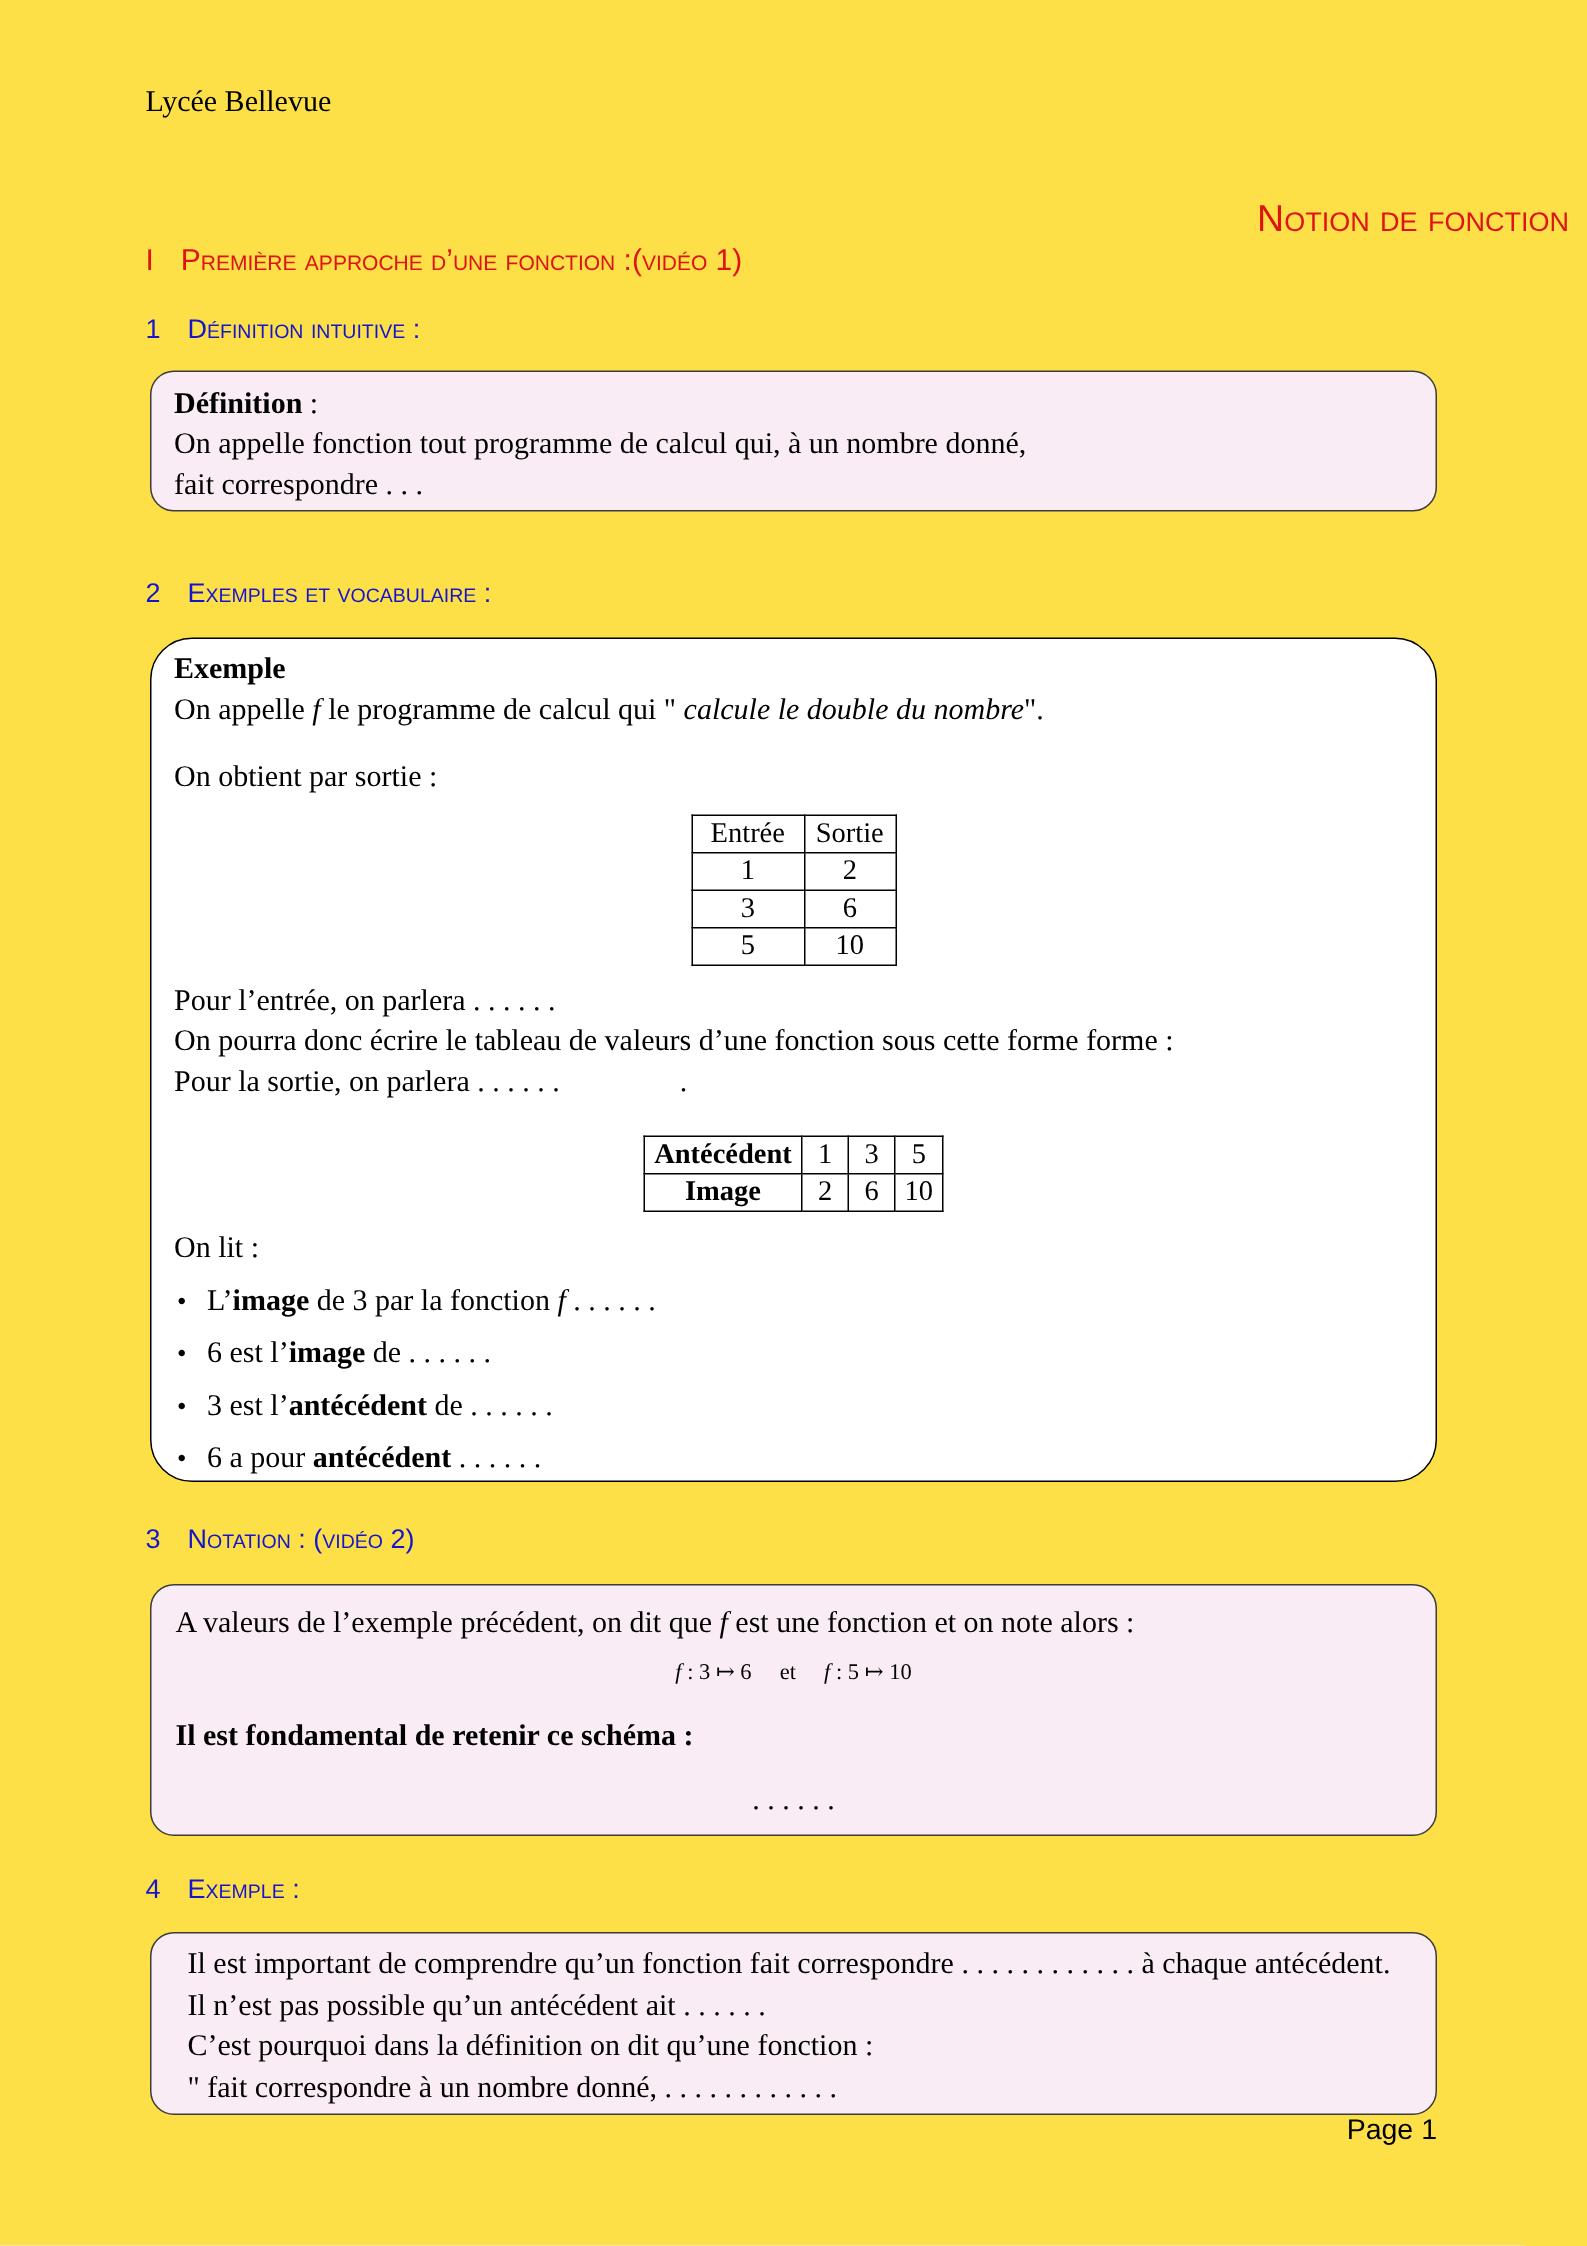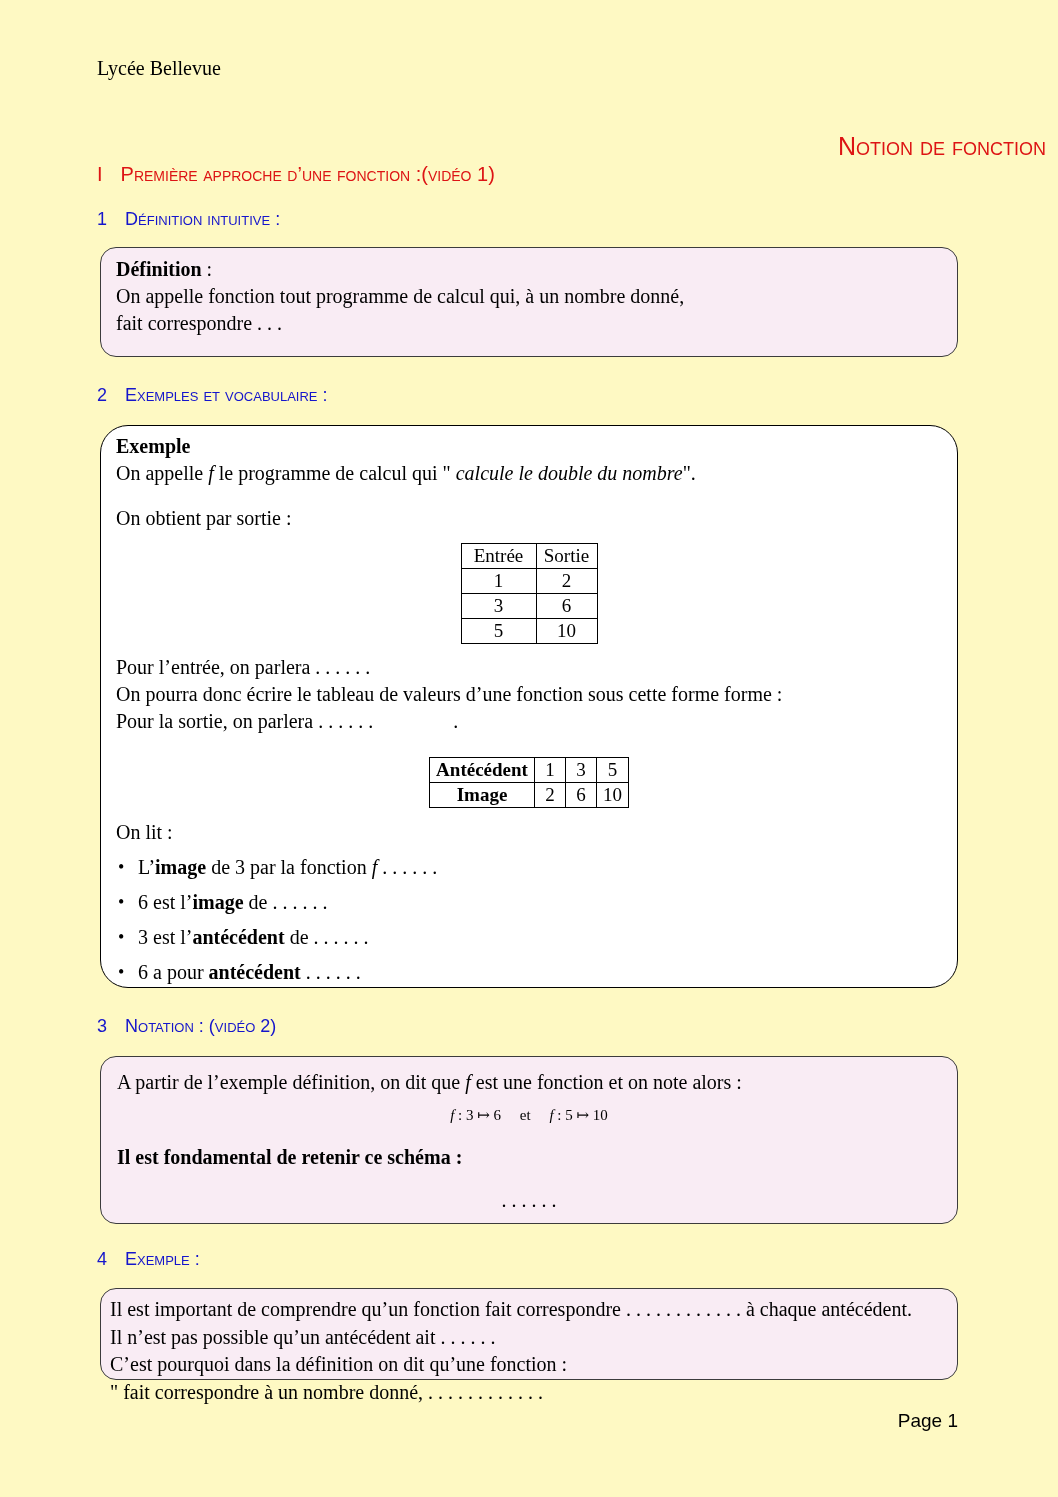--- a/index.html
+++ b/index.html
@@ -1,17 +1,17 @@
 <!DOCTYPE html>
 <html style="--accent_red: #dd1414; --accent_blue: #1515cc; --box_fill: #f9ecf4; --box_border: #3c3c3c;"><head>
 <meta charset="utf-8">
 <style>
   html,body{margin:0;padding:0;background:#e9e9e9;}
   .page{
-    position:relative;width:1058px;height:1497px;background:#fef9c3;
+    position:relative;width:1058px;height:1497px;background:#fde047;
     font-family:"Liberation Serif","DejaVu Serif",serif;
     font-size:20px;color:#000;margin:0 auto;overflow:hidden;
   }
   .b{font-weight:bold;}
   .i{font-style:italic;}
   .prewrap{white-space:pre-wrap;}
   .school{position:absolute;left:97px;top:57px;font-size:20px;}
   .title{
     position:absolute;left:0;right:0;top:120px;text-align:right;
     font-family:"Liberation Sans",sans-serif;font-weight:normal;
@@ -26,24 +26,24 @@
   .sec-red{top:163px;font-size:20px;color:var(--accent_red,#dd1414);}
   .sec-blue{font-size:18px;color:var(--accent_blue,#1515cc);}
   .sub1{top:209px;} .sub2{top:385px;} .sub3{top:1016px;} .sub4{top:1249px;}
   .hnum{display:inline-block;margin-right:18px;}
   .pinkbox{
     position:absolute;left:100px;width:858px;box-sizing:border-box;
     background:var(--box_fill,#f9ecf4);
     border:1.5px solid var(--box_border,#3c3c3c);
     border-radius:16px;
   }
-  .defbox{top:247px;height:110px;padding:8px 15px;}
+  .defbox{top:247px;height:94px;padding:8px 15px;}
   .defbox .line{line-height:27px;}
   .notationbox{top:1056px;height:168px;padding:12px 16px;}
-  .remarkbox{top:1288px;height:92px;padding:7px 9px;}
+  .remarkbox{top:1288px;height:122px;padding:7px 24px;}
   .remarkbox .line{line-height:27.5px;}
   .examplebox{
     position:absolute;left:100px;top:425px;width:858px;height:563px;
     box-sizing:border-box;background:#fff;border:1.5px solid #000;
     border-radius:28px;padding:8px 15px 0 15px;
   }
   .ex-heading{font-weight:bold;line-height:25px;}
   .ex-intro{line-height:25px;margin-top:2px;}
   .ex-obtain{margin-top:20px;line-height:25px;}
   .doc-table{border-collapse:collapse;margin:0 auto;}
@@ -157,21 +157,21 @@
       <li><span class="prewrap"><span>3 est l’</span><span class="b">antécédent</span><span> de . . . . . .</span></span></li>
       <li><span class="prewrap"><span>6 a pour </span><span class="b">antécédent</span><span> . . . . . .</span></span></li>
     </ul>
   </div>
 
   <div class="sec sec-blue sub3">
     <span class="hnum">3</span><span>Notation : (vidéo 2)</span>
   </div>
 
   <div class="pinkbox notationbox">
-    <div class="not-intro"><span>A partir de l’exemple définition, on dit que </span><span class="i">f</span><span> est une fonction et on note alors :</span></div>
+    <div class="not-intro"><span>A valeurs de l’exemple précédent, on dit que </span><span class="i">f</span><span> est une fonction et on note alors :</span></div>
     <div class="formula prewrap"><span class="i">f</span><span> : 3 ↦ 6     et     </span><span class="i">f</span><span> : 5 ↦ 10</span></div>
     <div class="fundamental">Il est fondamental de retenir ce schéma :</div>
     <div class="dots-center prewrap">. . . . . .</div>
   </div>
 
   <div class="sec sec-blue sub4">
     <span class="hnum">4</span><span>Exemple :</span>
   </div>
 
   <div class="pinkbox remarkbox">

